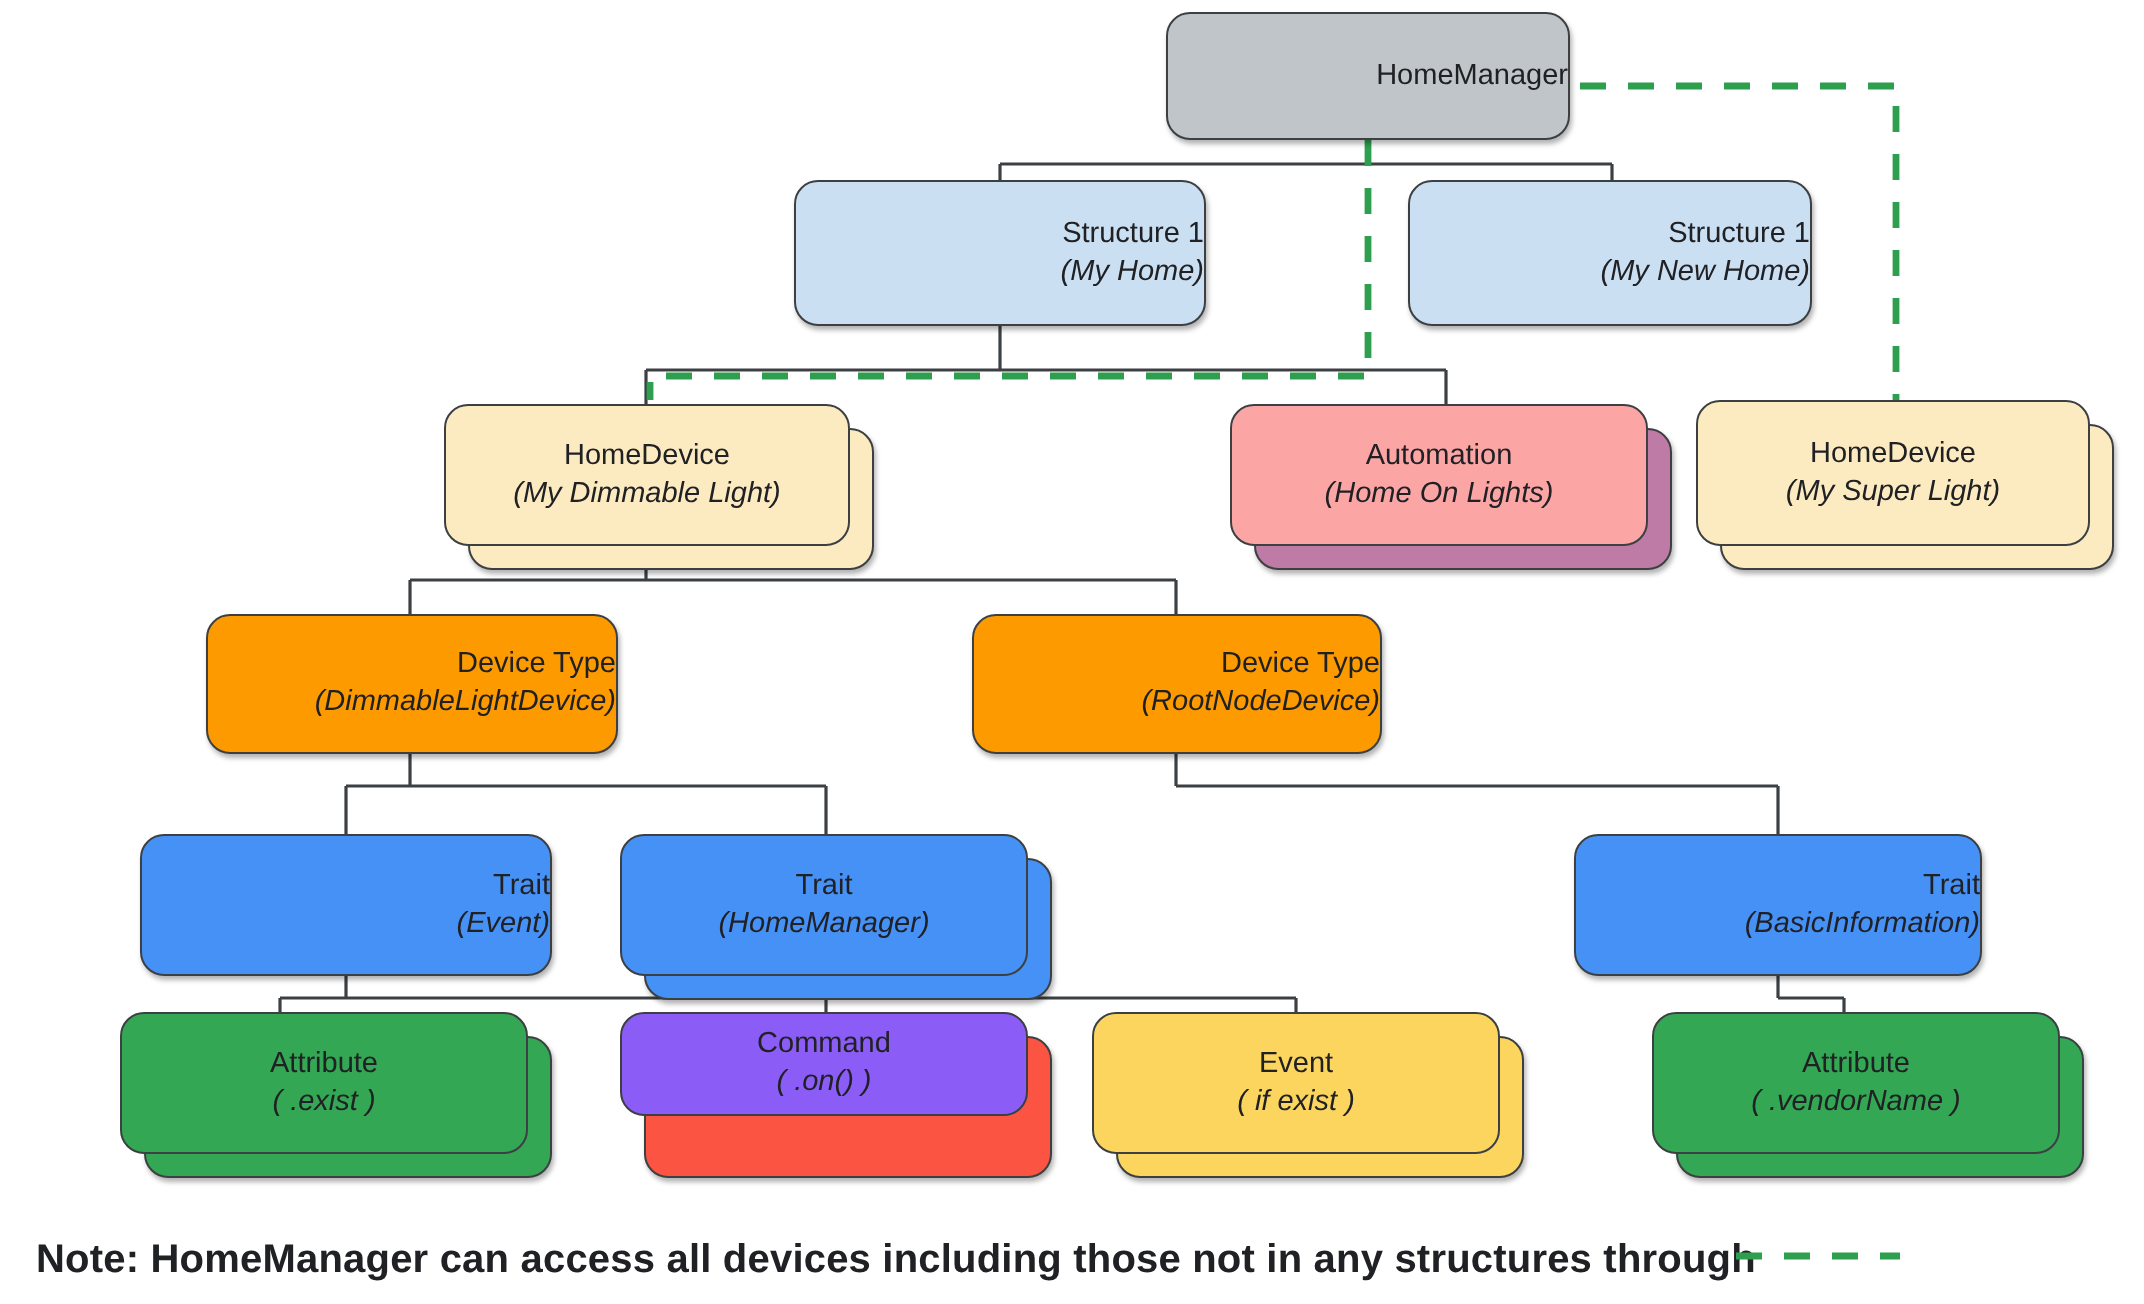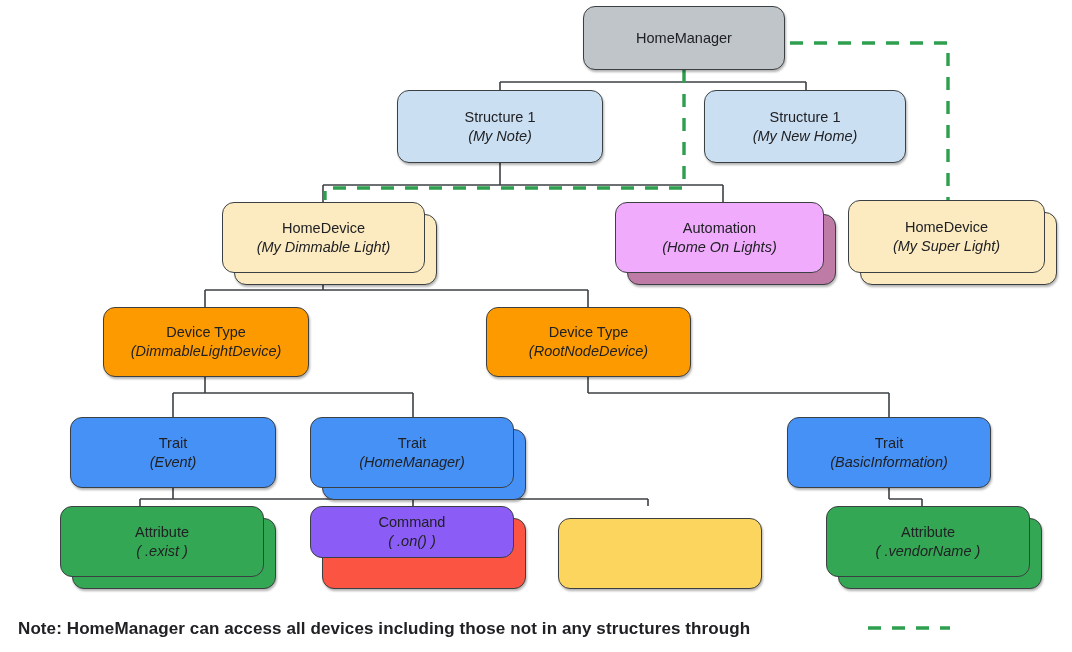--- a/index.html
+++ b/index.html
@@ -29,25 +29,25 @@
 
   
   .stack{position:absolute;z-index:2;}
   .stack .shadow{
     position:absolute;
     box-sizing:border-box;
     border:1.6px solid #3c4043;
     border-radius:12px;
   }
 
-  .drop{filter:drop-shadow(1.5px 2px 1.2px rgba(0,0,0,.30));}
+  .drop{filter:drop-shadow(1.5px 2px 1.2px rgba(0,0,0,.30));align-items:flex-end;}
 
   .note{
     position:absolute;
-    font-size:17px;
+    font-size:20px;
     font-weight:bold;
     color:#202124;
     white-space:nowrap;
     letter-spacing:.1px;
   }
   .note-dash{position:absolute;}
 </style>
 </head>
 <body>
 
@@ -101,40 +101,40 @@
       <path d="M684,70 L684,188 L325,188 L325,200"></path>
     </g>
   </svg>
 
   <div class="node drop" style="left:583px;top:6px;width:202px;height:64px;background:#BFC5C9;">
     <span class="l1">HomeManager</span>
   </div>
 
   <div class="node drop" style="left:397px;top:90px;width:206px;height:73px;background:#CBDFF2;">
     <span class="l1">Structure 1</span>
-    <span class="l2">(My Note)</span>
+    <span class="l2">(My Home)</span>
   </div>
 
   <div class="node drop" style="left:704px;top:90px;width:202px;height:73px;background:#CBDFF2;">
     <span class="l1">Structure 1</span>
     <span class="l2">(My New Home)</span>
   </div>
 
   <div class="stack drop" style="left:222px;top:202px;width:220px;height:84px;">
     <div class="shadow" style="left:12px;top:12px;width:203px;height:71px;background:#FCEBC0;"></div>
   </div>
   <div class="node" style="left:222px;top:202px;width:203px;height:71px;background:#FCEBC0;">
     <span class="l1">HomeDevice</span>
     <span class="l2">(My Dimmable Light)</span>
   </div>
 
   <div class="stack drop" style="left:615px;top:202px;width:226px;height:84px;">
     <div class="shadow" style="left:12px;top:12px;width:209px;height:71px;background:#BD7BA5;"></div>
   </div>
-  <div class="node" style="left:615px;top:202px;width:209px;height:71px;background:#f0abfc;">
+  <div class="node" style="left:615px;top:202px;width:209px;height:71px;background:#fca5a5;">
     <span class="l1">Automation</span>
     <span class="l2">(Home On Lights)</span>
   </div>
 
   <div class="stack drop" style="left:848px;top:200px;width:214px;height:86px;">
     <div class="shadow" style="left:12px;top:12px;width:197px;height:73px;background:#FCEBC0;"></div>
   </div>
   <div class="node" style="left:848px;top:200px;width:197px;height:73px;background:#FCEBC0;">
     <span class="l1">HomeDevice</span>
     <span class="l2">(My Super Light)</span>
@@ -180,20 +180,24 @@
     <div class="shadow" style="left:12px;top:12px;width:204px;height:71px;background:#FB5442;"></div>
   </div>
   <div class="node" style="left:310px;top:506px;width:204px;height:52px;background:#8b5cf6;">
     <span class="l1">Command</span>
     <span class="l2">( .on() )</span>
   </div>
 
   <div class="stack drop" style="left:546px;top:506px;width:219px;height:84px;">
     <div class="shadow" style="left:12px;top:12px;width:204px;height:71px;background:#FCD55F;"></div>
   </div>
+  <div class="node" style="left:546px;top:506px;width:204px;height:71px;background:#FCD55F;">
+    <span class="l1">Event</span>
+    <span class="l2">( if exist )</span>
+  </div>
 
   <div class="stack drop" style="left:826px;top:506px;width:219px;height:84px;">
     <div class="shadow" style="left:12px;top:12px;width:204px;height:71px;background:#33A754;"></div>
   </div>
   <div class="node" style="left:826px;top:506px;width:204px;height:71px;background:#33A754;">
     <span class="l1">Attribute</span>
     <span class="l2">( .vendorName )</span>
   </div>
 
   <div class="note" style="left:18px;top:619px;">Note: HomeManager can access all devices including those not in any structures through</div>

